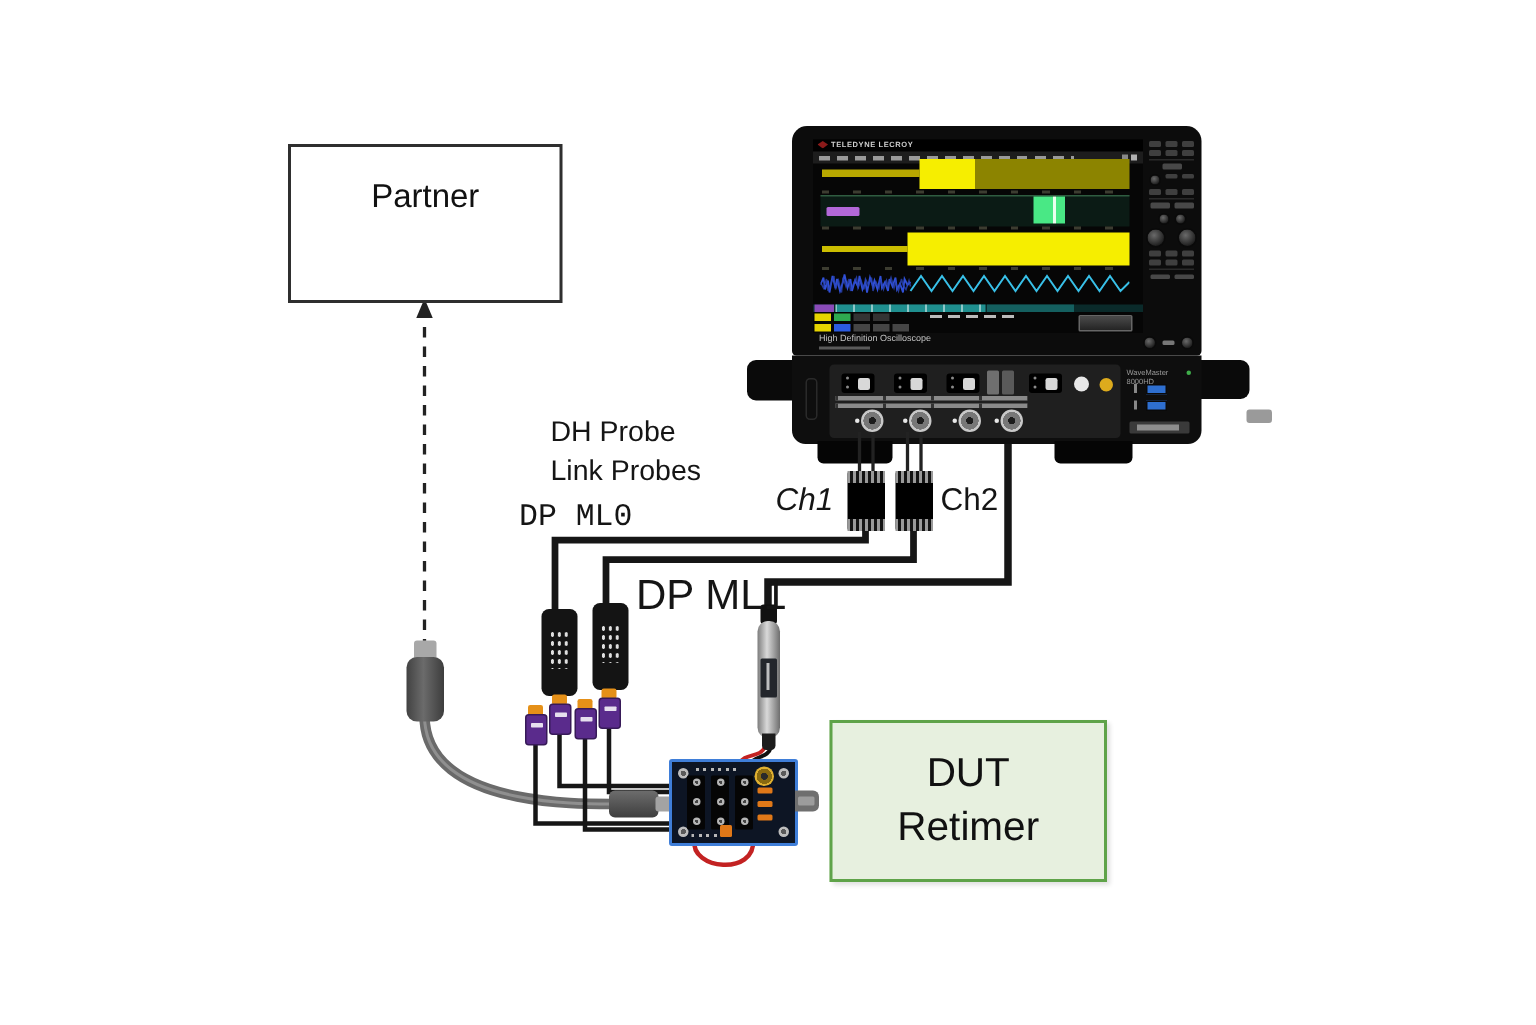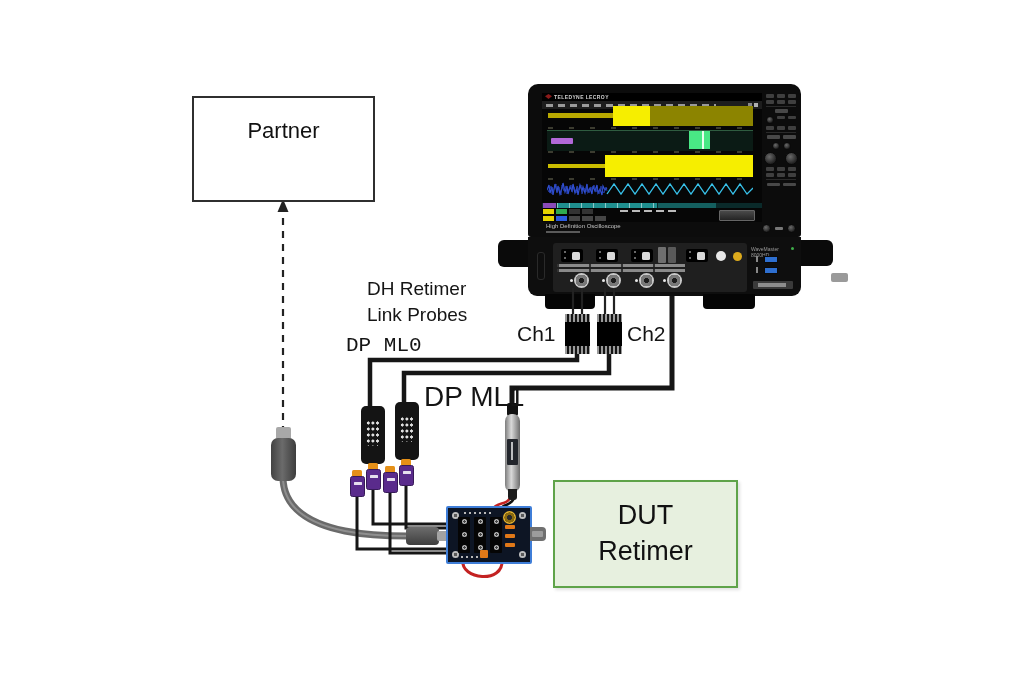--- a/index.html
+++ b/index.html
@@ -375,21 +375,21 @@
   <div class="abs usb-stub">
       <i></i>
     </div>
 
   <div class="abs dut-box">
     <div>DUT</div>
     <div>Retimer</div>
   </div>
 
   <div class="lbl" style="left:367px;top:276px;font-size:19px;line-height:26px;">
-    <div>DH Retimer</div>
+    <div>DH Probe</div>
     <div>Link Probes</div>
   </div>
   <div class="lbl" style="left:346px;top:334px;font-size:21px;font-family:Liberation Mono, monospace;">DP ML0</div>
   <div class="lbl" style="left:424px;top:381px;font-size:28px;">DP ML1</div>
-  <div class="lbl" style="left:517px;top:322px;font-size:21px;">Ch1</div>
+  <div class="lbl" style="left:517px;top:322px;font-size:21px;font-style:italic;">Ch1</div>
   <div class="lbl" style="left:627px;top:322px;font-size:21px;">Ch2</div>
 
 </div>
 
 </body></html>

